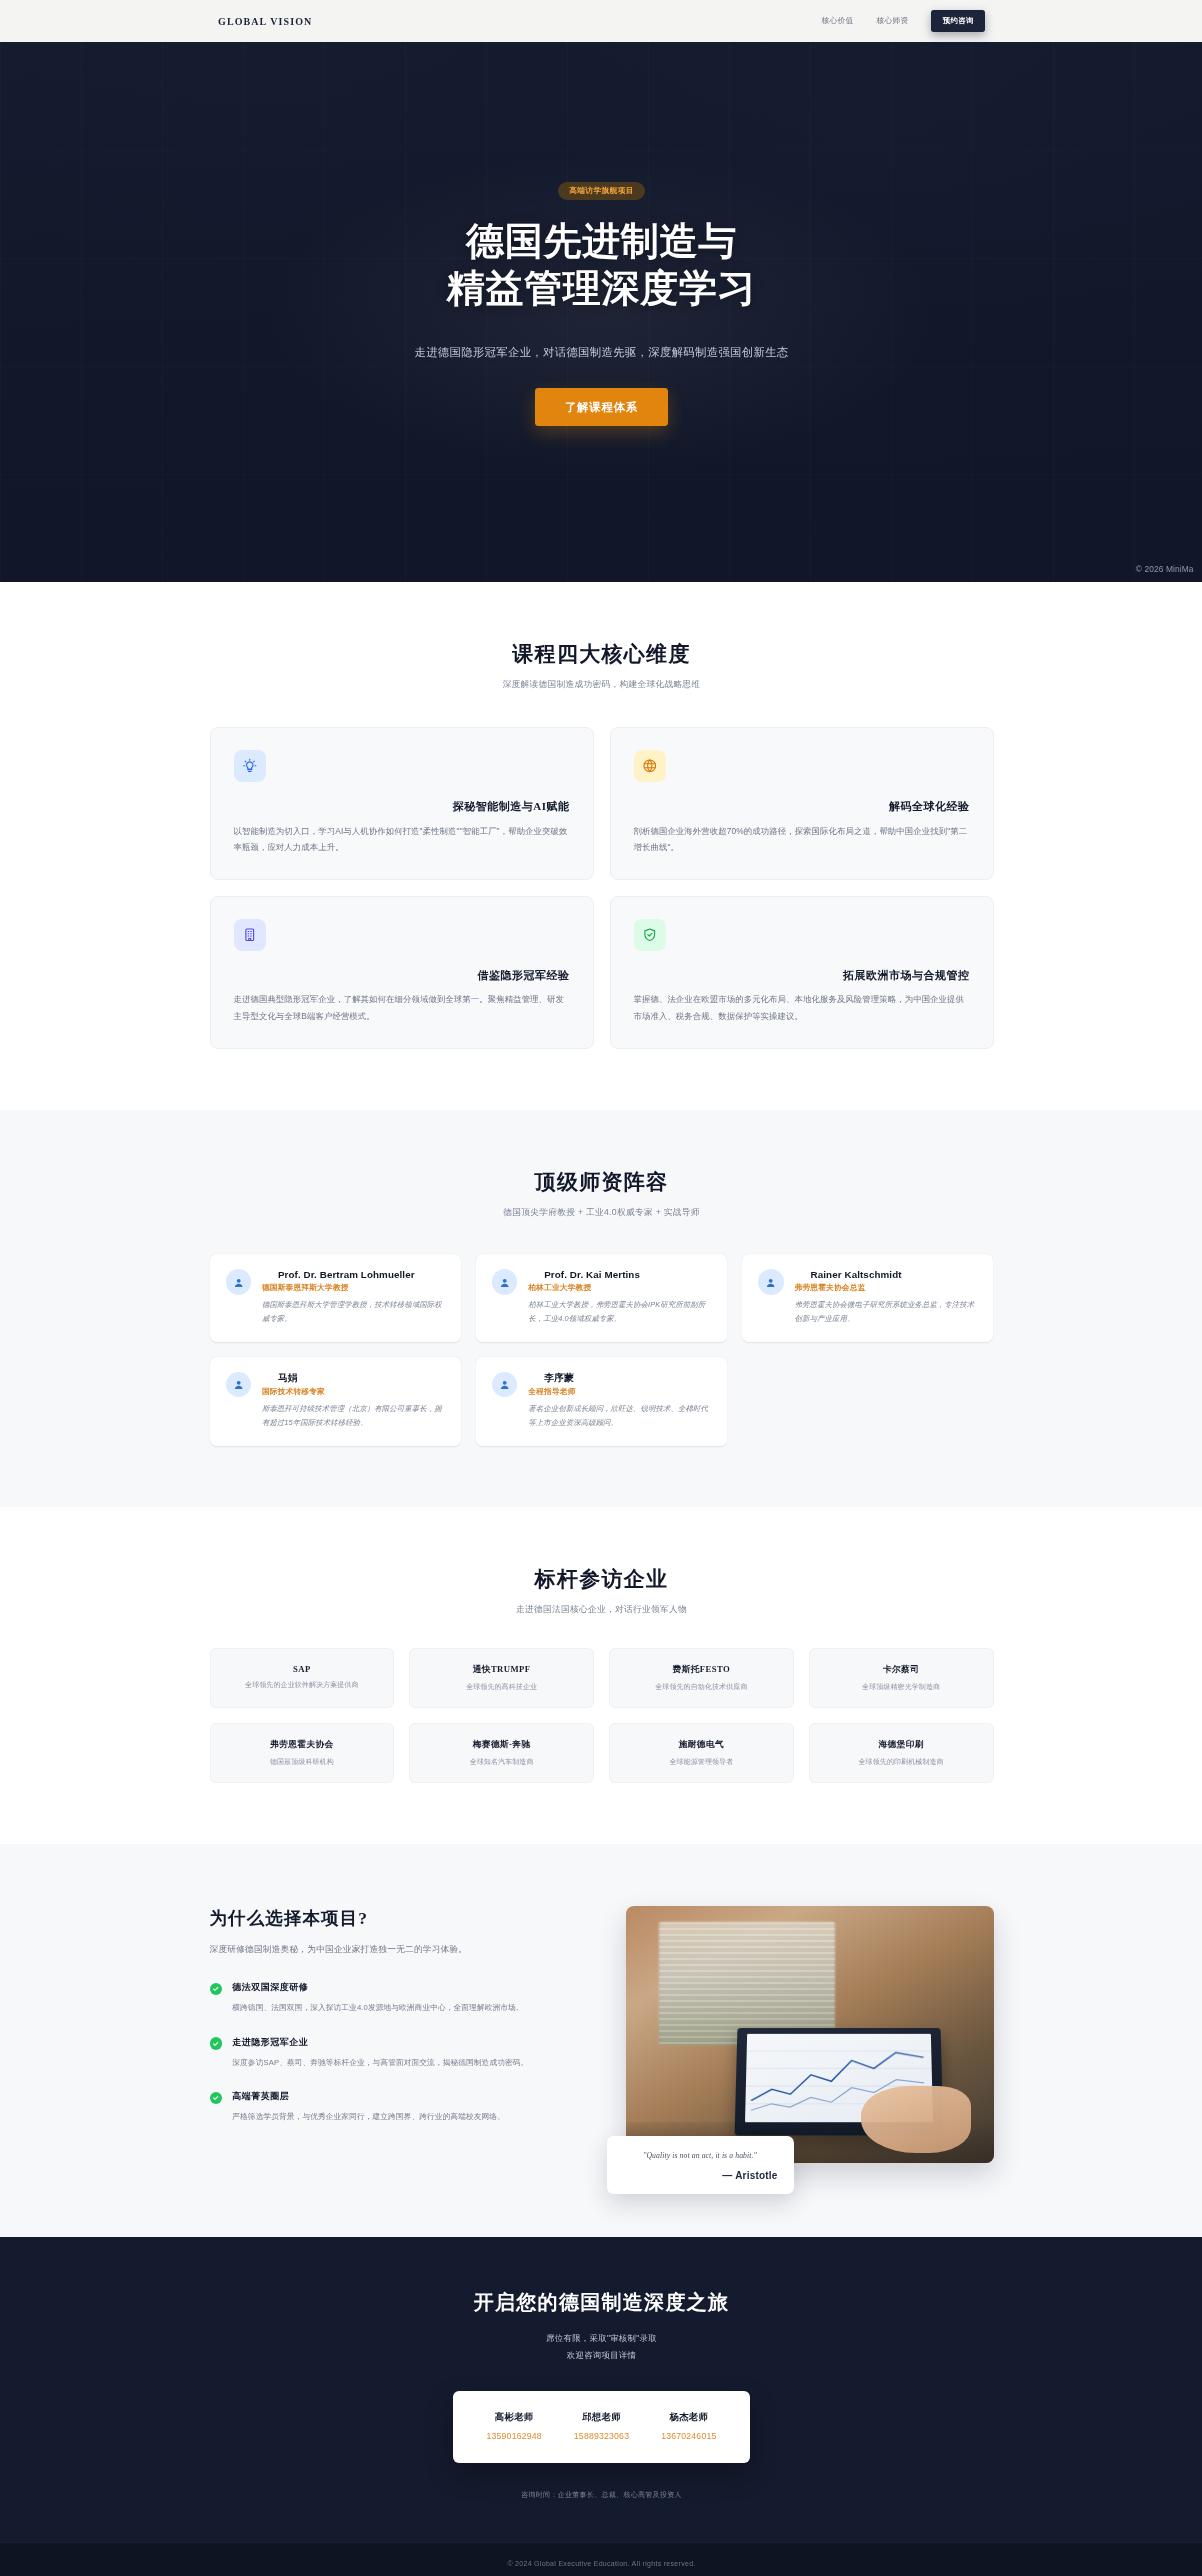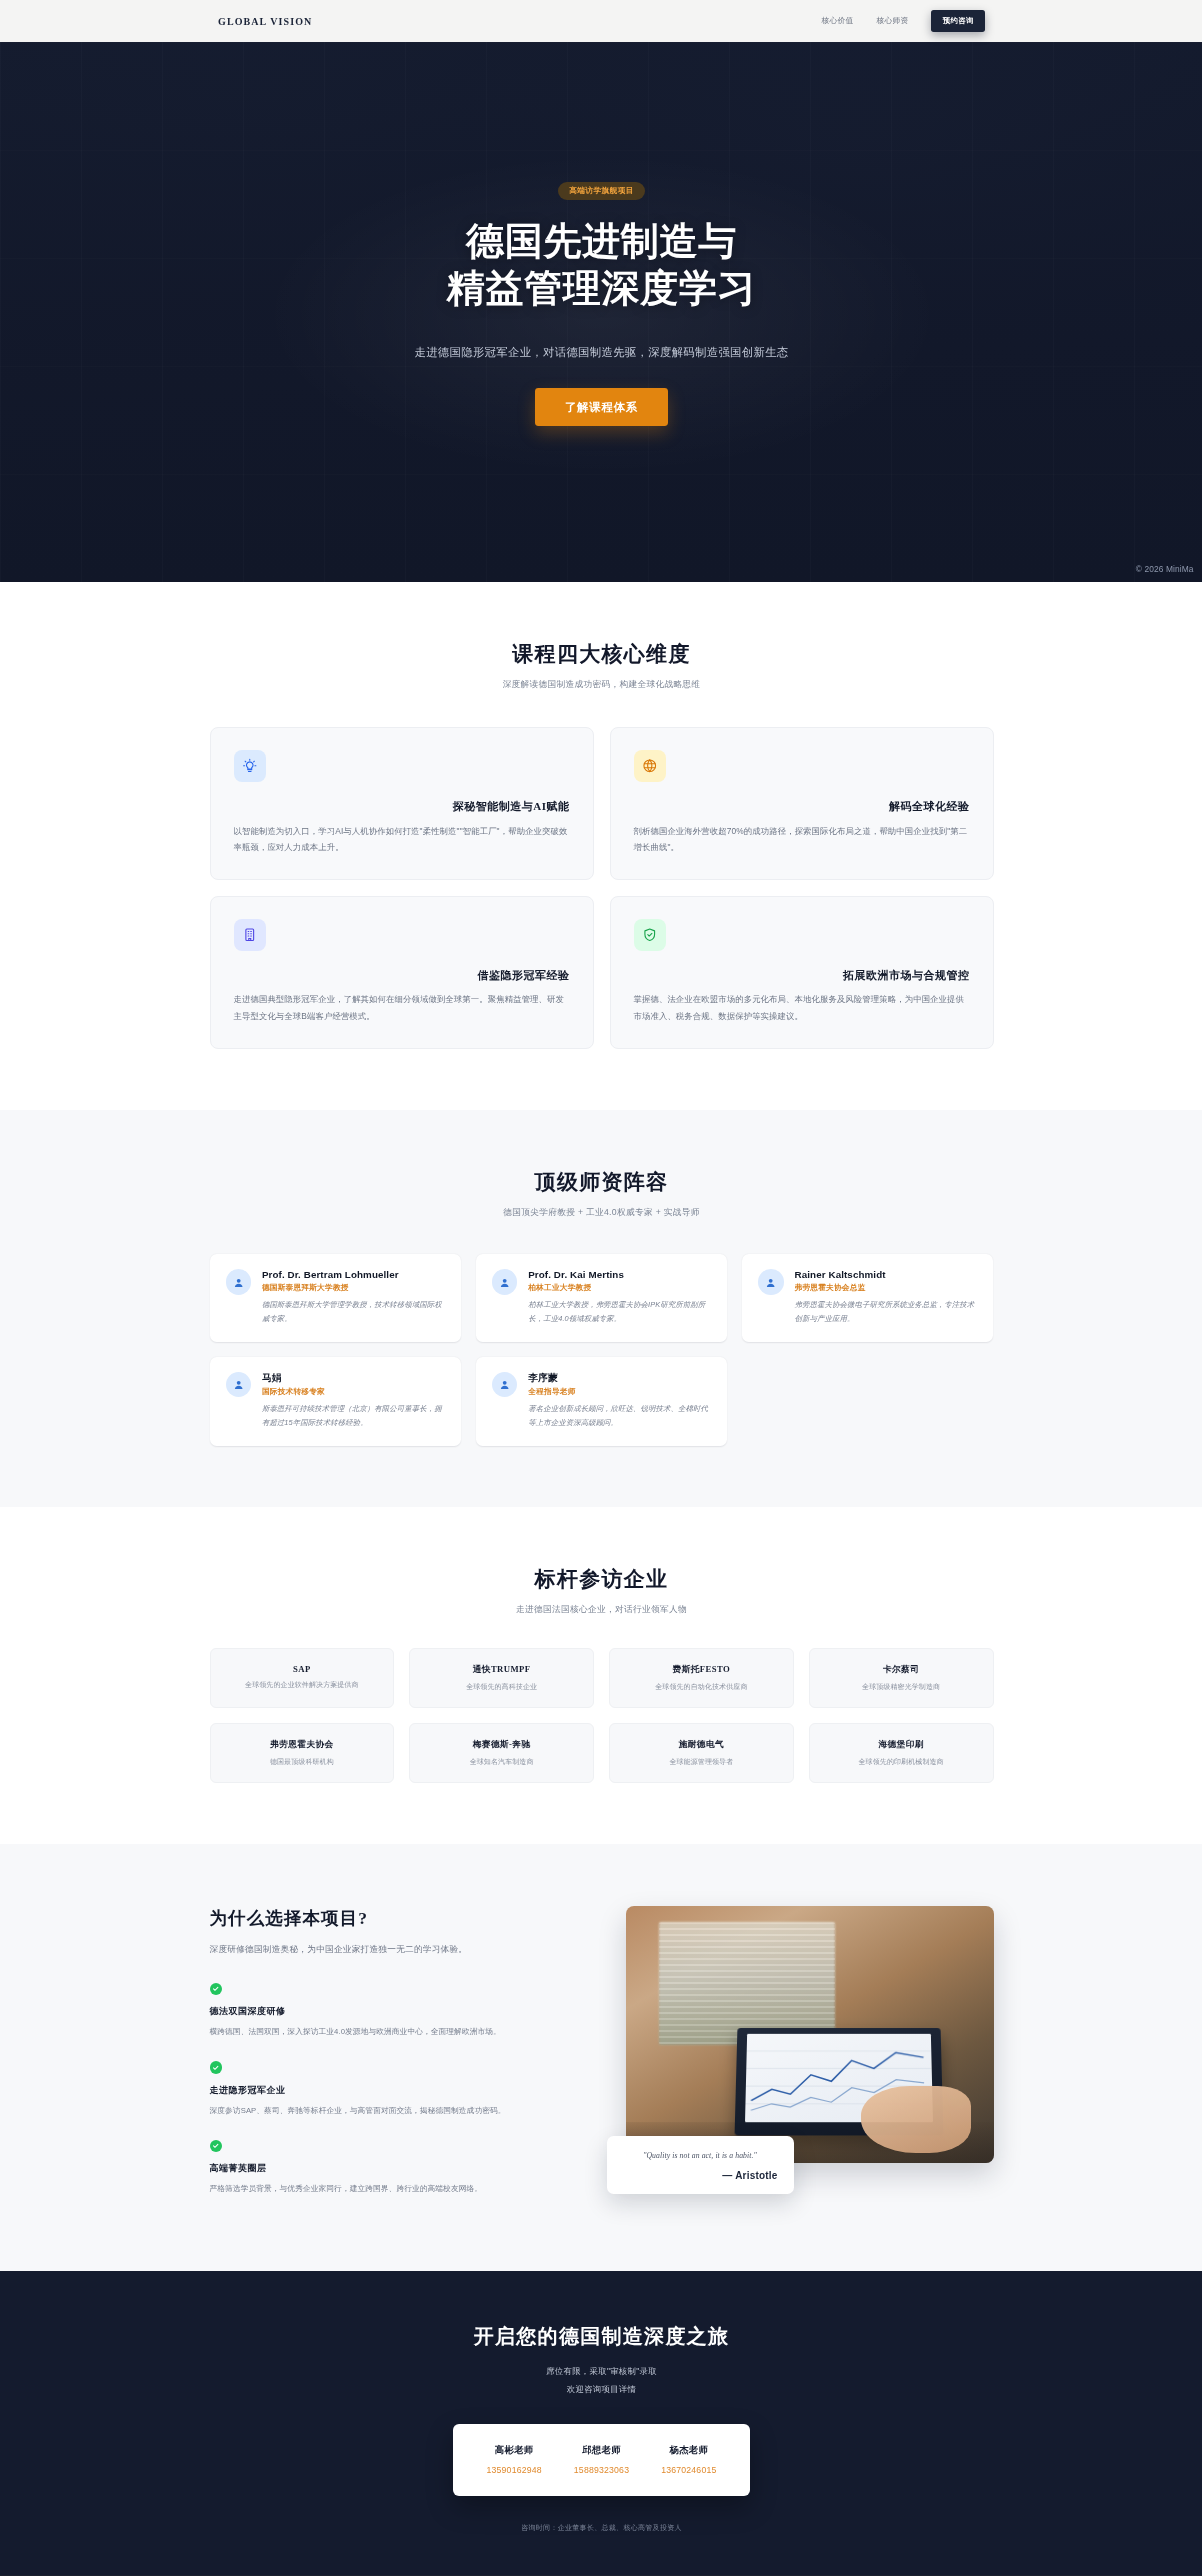--- a/index.html
+++ b/index.html
@@ -110,41 +110,41 @@
   }
   .fac-card{
     background:#ffffff; border-radius:6.7px; padding:15px 16px;
     box-shadow:0 0.7px 2px rgba(15,23,42,.06), 0 0.7px 1.3px rgba(15,23,42,.04);
     display:flex; gap:10.8px; align-items:flex-start;
   }
   .avatar{
     flex:0 0 auto; width:25.6px; height:25.6px; border-radius:50%;
     background:#dbeafe; display:flex; align-items:center; justify-content:center;
   }
-  .fac-name{ font-size:9.8px; font-weight:700; color:#111827; letter-spacing:0.1px; }
+  .fac-name{ font-size:9.8px; font-weight:700; color:#111827; letter-spacing:0.1px;margin-left:16px; }
   .fac-role{ margin-top:2.7px; font-size:7.7px; font-weight:700; color:#d98324; letter-spacing:0.2px; }
   .fac-bio{ margin-top:4.7px; font-size:7.4px; line-height:1.95; color:#7a8292; letter-spacing:0.1px;font-style:italic; }
 
   
   .comp-grid{ margin-top:32px; display:grid; grid-template-columns:repeat(4,1fr); gap:15px 15px; }
   .comp-card{
     background:#f7f8fa; border:0.7px solid #eef0f3; border-radius:6px;
     padding:15px 6.7px; text-align:center;
   }
   .comp-name{ font-size:8.7px; font-weight:700; color:#151c2e; letter-spacing:0.4px;
     font-family:"Liberation Serif","DejaVu Serif",serif; }
   .comp-desc{ margin-top:6px; font-size:7px; color:#8a919f; letter-spacing:0.1px; }
 
   
   .why-wrap{ display:grid; grid-template-columns:1fr 1fr; gap:48px; align-items:start; }
   .why-title{ font-size:17.5px; font-weight:700; color:#131a2b; letter-spacing:1.1px;
     font-family:"Liberation Serif","DejaVu Serif",serif; }
   .why-sub{ margin-top:13.5px; font-size:8.7px; color:#6e7686; letter-spacing:0.2px; }
   .why-list{ margin-top:25.6px; display:flex; flex-direction:column; gap:20px; }
-  .why-item{ display:flex; gap:10px; align-items:flex-start;flex-direction:column; }
+  .why-item{ display:flex; gap:10px; align-items:flex-start; }
   .check{
     flex:0 0 auto; width:12.8px; height:12.8px; border-radius:50%; background:#22c55e;
     display:flex; align-items:center; justify-content:center; margin-top:1.3px;
   }
   .why-h{ font-size:9px; font-weight:700; color:#131a2b; letter-spacing:0.5px;
     font-family:"Liberation Serif","DejaVu Serif",serif; }
   .why-p{ margin-top:6px; font-size:7.7px; line-height:2; color:#757d8d; letter-spacing:0.1px; }
 
   .why-media{ position:relative; }
   .photo{

